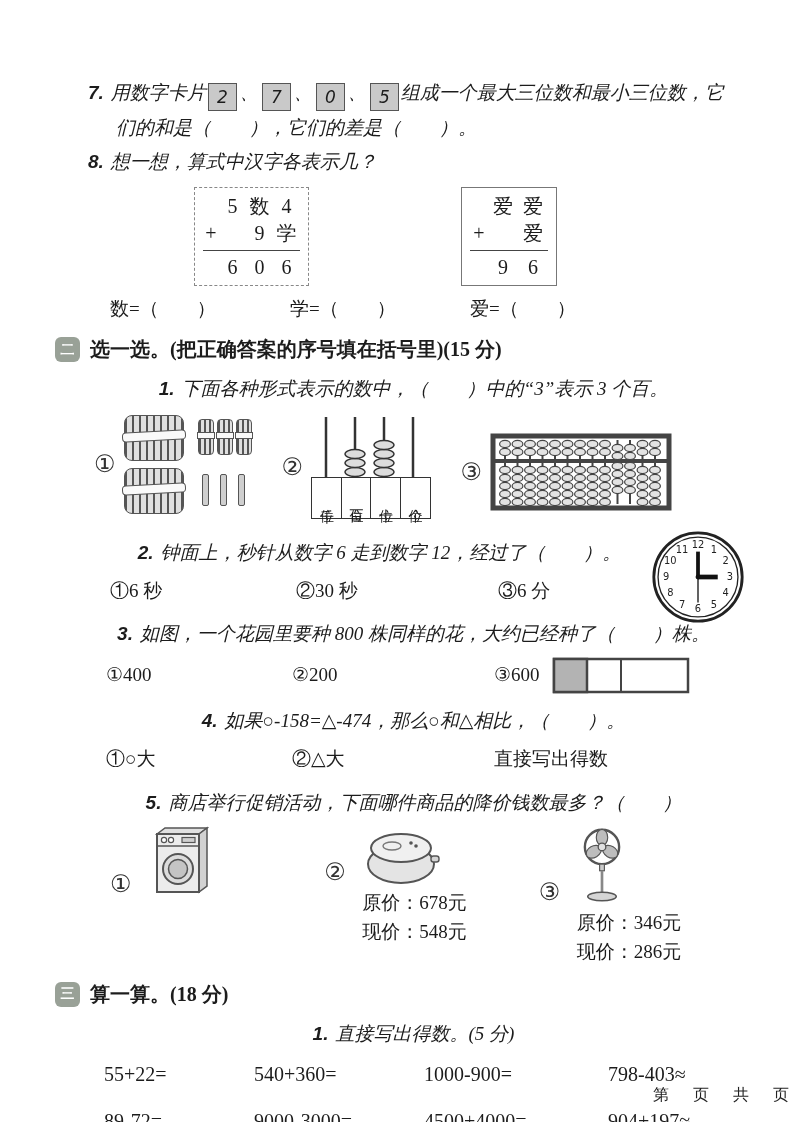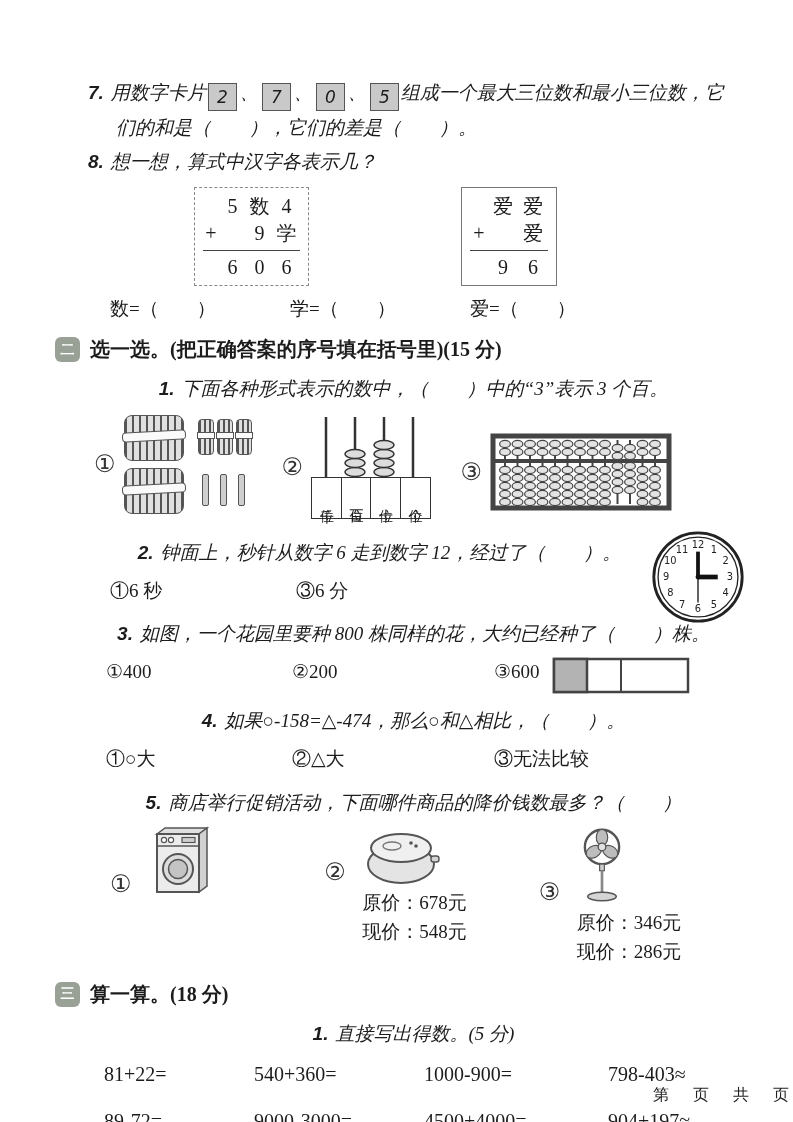--- a/index.html
+++ b/index.html
@@ -37,21 +37,21 @@
   .section-head{display:flex;align-items:center;gap:10px;margin:14px 0 0 -33px;}
   .badge{
     width:25px;height:25px;border-radius:6px;background:#99a197;color:#fff;
     display:flex;align-items:center;justify-content:center;
     font-family:"Liberation Sans",sans-serif;font-size:14px;font-weight:700;flex:0 0 auto;
   }
   .section-title{font-weight:700;font-size:20px;}
   .subq{margin-top:9px;text-align:center;}
 
   
-  .opt-row{display:flex;margin:4px 0 0 18px;line-height:1.8;}
+  .opt-row{display:flex;align-items:center;margin:4px 0 0 18px;line-height:1.8;}
   .opt-row .o1{width:186px;}
   .opt-row .o2{width:202px;}
 
   
   .images-row{display:flex;align-items:flex-start;gap:30px;margin:8px 0 0 6px;height:112px;}
   .img-item{display:flex;align-items:center;gap:8px;}
   .circ{font-family:"DejaVu Sans",sans-serif;font-size:24px;color:#333;}
   .bundles{display:flex;gap:14px;}
   .b-col{display:flex;flex-direction:column;gap:7px;}
   .bundle-big{width:58px;height:44px;border-radius:8px;border:1px solid #555;position:relative;
@@ -319,20 +319,21 @@
           </svg>
       </div>
     </div>
 
     <div class="q2-block">
       <div class="q-line subq">
         <span class="q-num">2.</span><span>钟面上，秒针从数字 6 走到数字 12，经过了（　　）。</span>
       </div>
       <div class="opt-row" style="margin-left:22px;">
         <span class="o1">①6 秒</span>
+        <span class="o2">②30 秒</span>
         <span>③6 分</span>
       </div>
       <div class="clock-wrap">
         <svg width="94" height="94" viewBox="0 0 100 100">
           <circle cx="50" cy="50" r="47" fill="#fff" stroke="#222" stroke-width="3"></circle>
           <circle cx="50" cy="50" r="42.5" fill="none" stroke="#222" stroke-width="1.4"></circle>
           <text x="50" y="19.5" font-size="10.5" text-anchor="middle" fill="#222">12</text>
           <text x="67" y="24.1" font-size="10.5" text-anchor="middle" fill="#222">1</text>
           <text x="79.4" y="36.5" font-size="10.5" text-anchor="middle" fill="#222">2</text>
           <text x="84" y="53.5" font-size="10.5" text-anchor="middle" fill="#222">3</text>
@@ -368,21 +369,21 @@
       </div>
     </div>
 
     <div>
       <div class="q-line subq">
         <span class="q-num">4.</span><span>如果○-158=△-474，那么○和△相比，（　　）。</span>
       </div>
       <div class="opt-row">
         <span class="o1">①○大</span>
         <span class="o2">②△大</span>
-        <span>③无法比较</span>
+        <span>直接写出得数</span>
       </div>
     </div>
 
     <div>
       <div class="q-line subq">
         <span class="q-num">5.</span><span>商店举行促销活动，下面哪件商品的降价钱数最多？（　　）</span>
       </div>
       <div class="products-row">
 
         <div class="product">
@@ -452,21 +453,21 @@
     <div class="section-head">
       <span class="badge">三</span>
       <span class="section-title">算一算。(18 分)</span>
     </div>
 
     <div class="q-line subq">
       <span class="q-num">1.</span><span>直接写出得数。(5 分)</span>
     </div>
 
     <div class="math-grid">
-      <span>81+22=</span>
+      <span>55+22=</span>
       <span>540+360=</span>
       <span>1000-900=</span>
       <span>798-403≈</span>
       <span>89-72=</span>
       <span>9000-3000=</span>
       <span>4500+4000=</span>
       <span>904+197≈</span>
     </div>
 
   </div>

